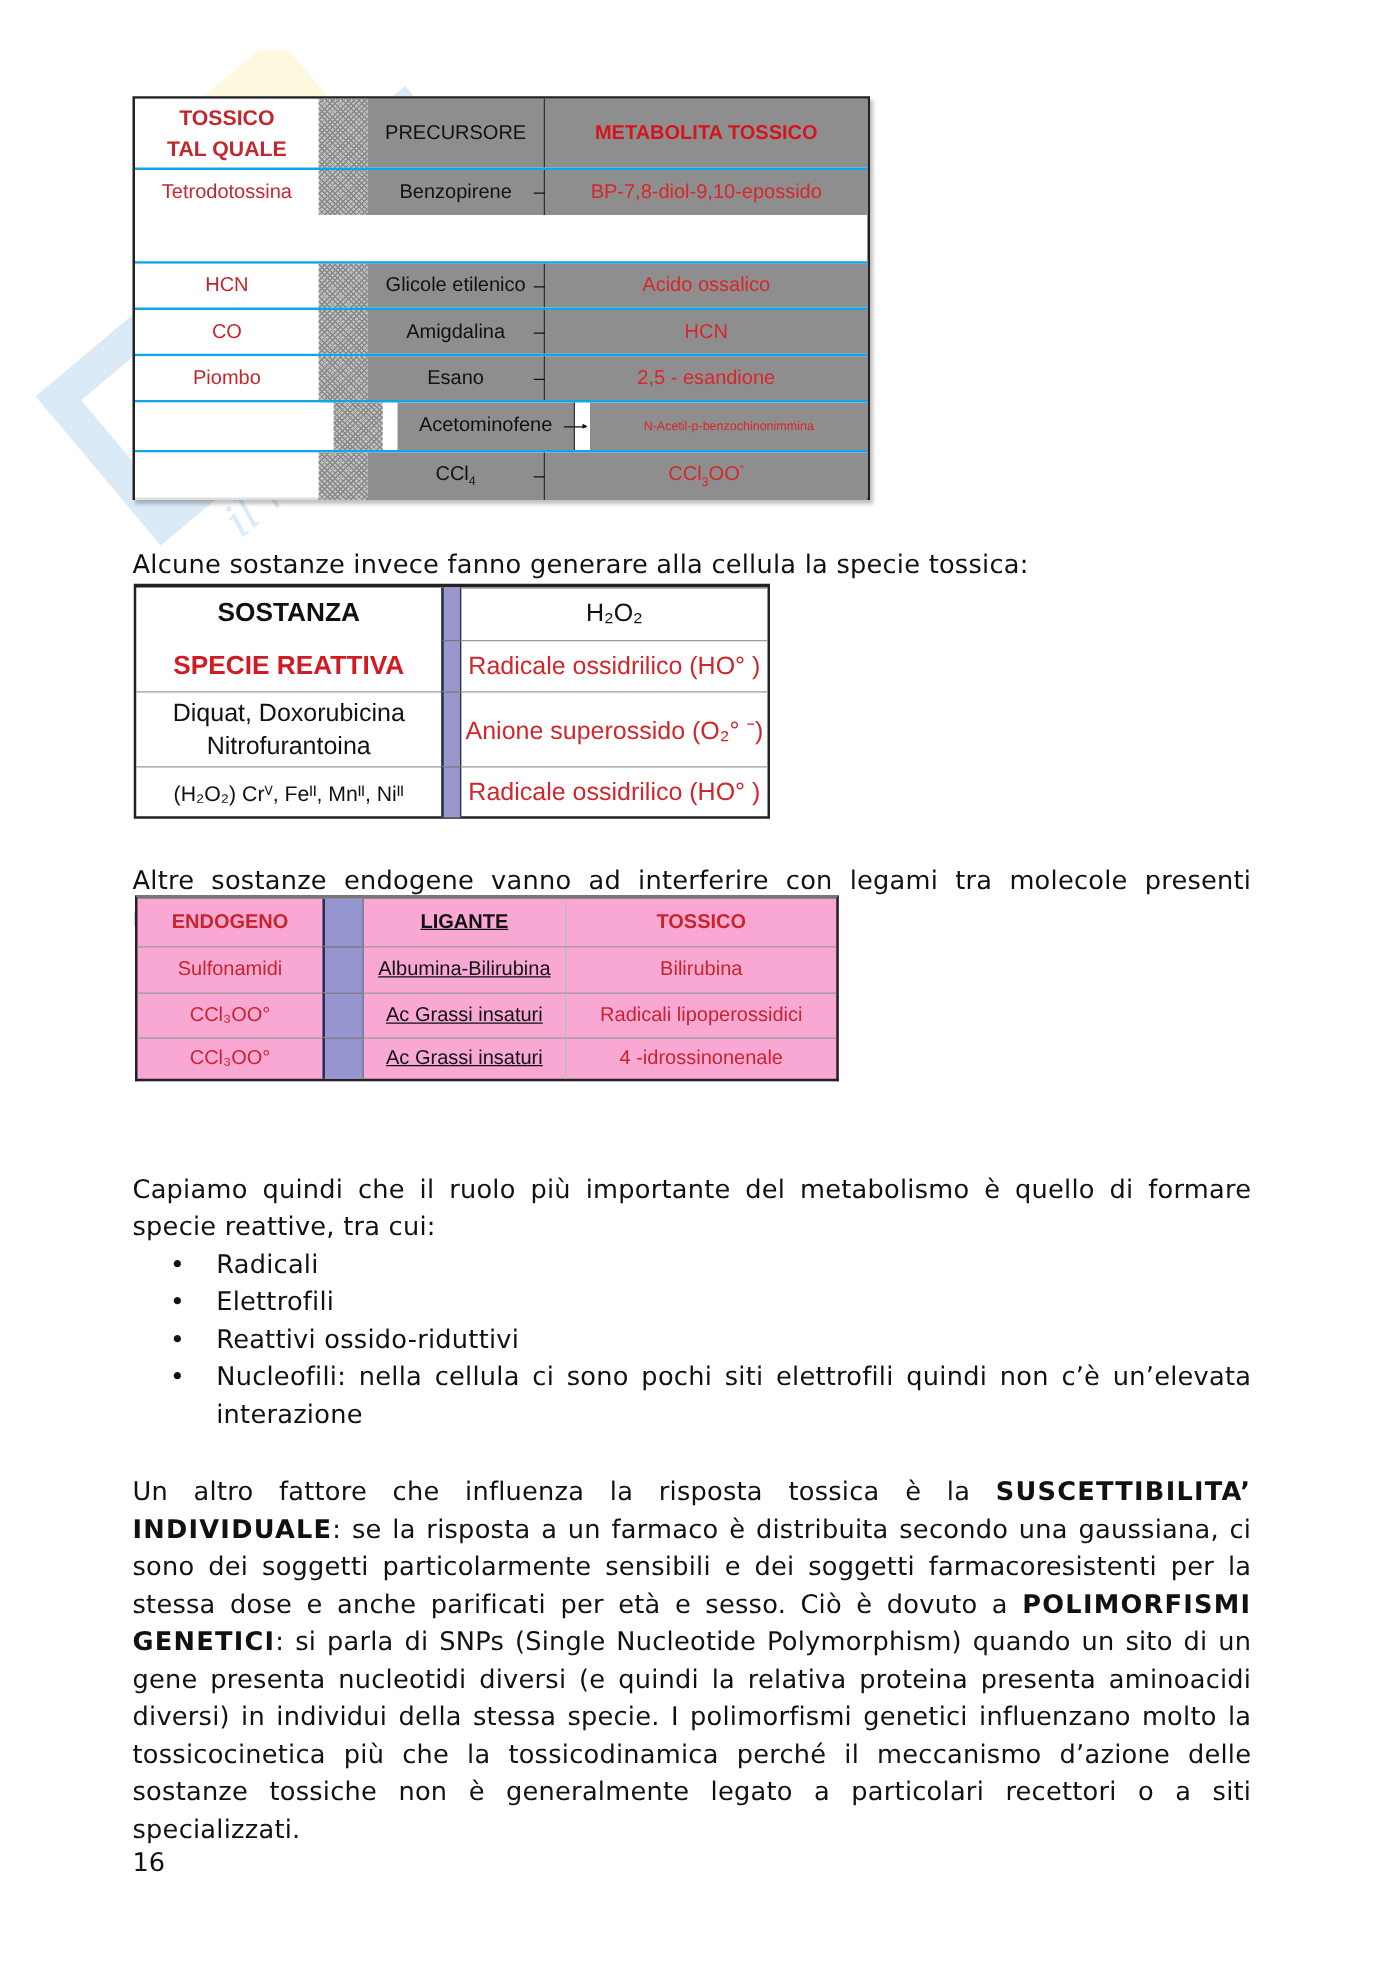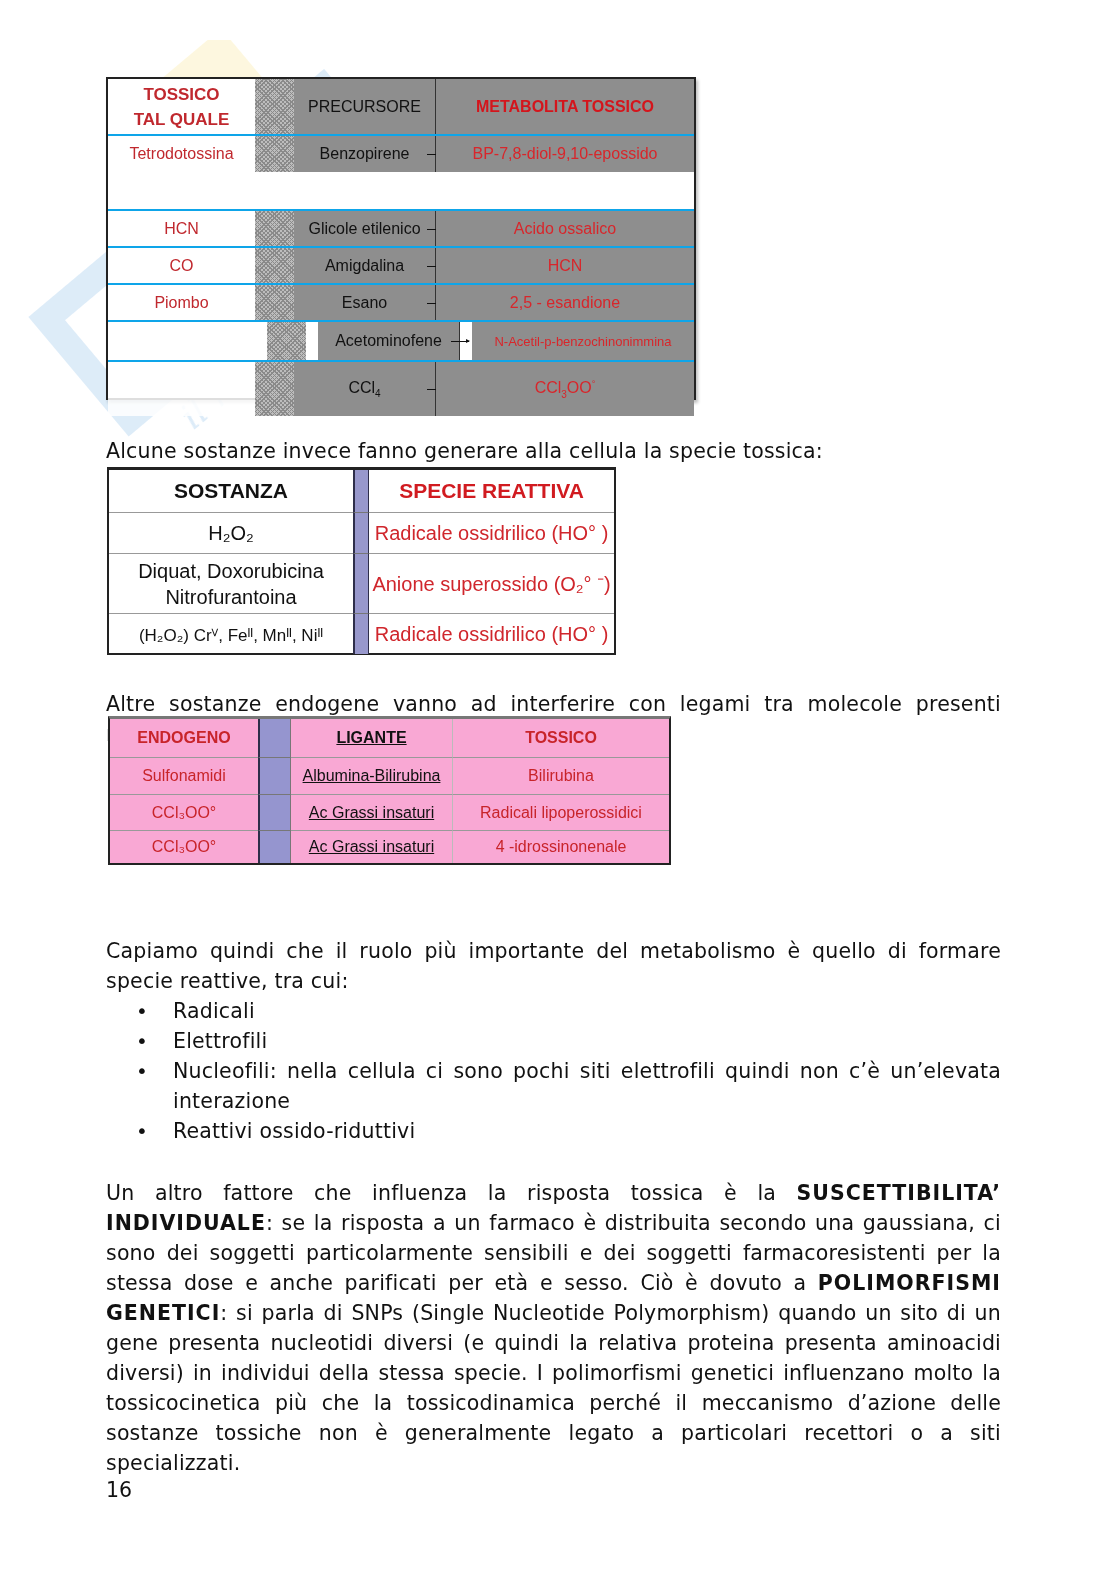--- a/index.html
+++ b/index.html
@@ -137,43 +137,43 @@
         </div>
       <div class="c4">2,5 - esandione</div>
     </div>
     <div class="row" style="top:241px;height:40px;gap:12px;">
       <div class="c1"></div>
       <div class="c2"></div>
       <div class="c3">
           <span>Acetominofene</span>
           <span class="arrow"></span>
         </div>
-      <div class="c4" style="font-size:13px;">N-Acetil-p-benzochinonimmina</div>
-    </div>
-    <div class="row" style="top:281px;height:56px;">
+      <div class="c4" style="font-size:10px;">N-Acetil-p-benzochinonimmina</div>
+    </div>
+    <div class="row" style="top:281px;height:40px;">
       <div class="c1"></div>
       <div class="c2"></div>
       <div class="c3">
           <span><span>CCl</span><sub>4</sub></span>
           <span class="arrow"></span>
         </div>
       <div class="c4">
           <span><span>CCl</span><sub>3</sub><span>OO</span><sup>°</sup></span>
         </div>
     </div>
   </div>
 
   <div class="p" style="top:436px;">Alcune sostanze invece fanno generare alla cellula la specie tossica:</div>
 
   <div class="t2">
     <div class="cell top hdr">SOSTANZA</div>
     <div class="sep top"></div>
+    <div class="cell">H₂O₂</div>
+
     <div class="cell top hdr red">SPECIE REATTIVA</div>
-
-    <div class="cell">H₂O₂</div>
     <div class="sep"></div>
     <div class="cell red">Radicale ossidrilico (HO°  )</div>
 
     <div class="cell">
         <div style="line-height:26px;"><span>Diquat, Doxorubicina</span><br><span>Nitrofurantoina</span></div>
       </div>
     <div class="sep"></div>
     <div class="cell red">Anione superossido (O₂°  ⁻)</div>
 
     <div class="cell small">(H₂O₂) Crⱽ,  Feᴵᴵ,  Mnᴵᴵ,  Niᴵᴵ</div>
@@ -203,20 +203,20 @@
     <div class="sep"></div>
     <div class="cell vr">Ac Grassi insaturi</div>
     <div class="cell red">4 -idrossinonenale</div>
   </div>
 
   <div class="p just" style="top:936px;">Capiamo quindi che il ruolo più importante del metabolismo è quello di formare specie reattive, tra cui:</div>
 
   <ul class="bullets">
     <li>Radicali</li>
     <li>Elettrofili</li>
+    <li>Reattivi ossido-riduttivi</li>
     <li>Nucleofili: nella cellula ci sono pochi siti elettrofili quindi non c’è un’elevata interazione</li>
-    <li>Reattivi ossido-riduttivi</li>
   </ul>
 
   <div class="p just" style="top:1178px;"><span>Un altro fattore che influenza la risposta tossica è la </span><b>SUSCETTIBILITA’ INDIVIDUALE</b><span>: se la risposta a un farmaco è distribuita secondo una gaussiana, ci sono dei soggetti particolarmente sensibili e dei soggetti farmacoresistenti per la stessa dose e anche parificati per età e sesso. Ciò è dovuto a </span><b>POLIMORFISMI GENETICI</b><span>: si parla di SNPs (Single Nucleotide Polymorphism) quando un sito di un gene presenta nucleotidi diversi (e quindi la relativa proteina presenta aminoacidi diversi) in individui della stessa specie. I polimorfismi genetici influenzano molto la tossicocinetica più che la tossicodinamica perché il meccanismo d’azione delle sostanze tossiche non è generalmente legato a particolari recettori o a siti specializzati.</span></div>
 
   <div class="pagenum">16</div>
 </div>
 
 </body></html>

